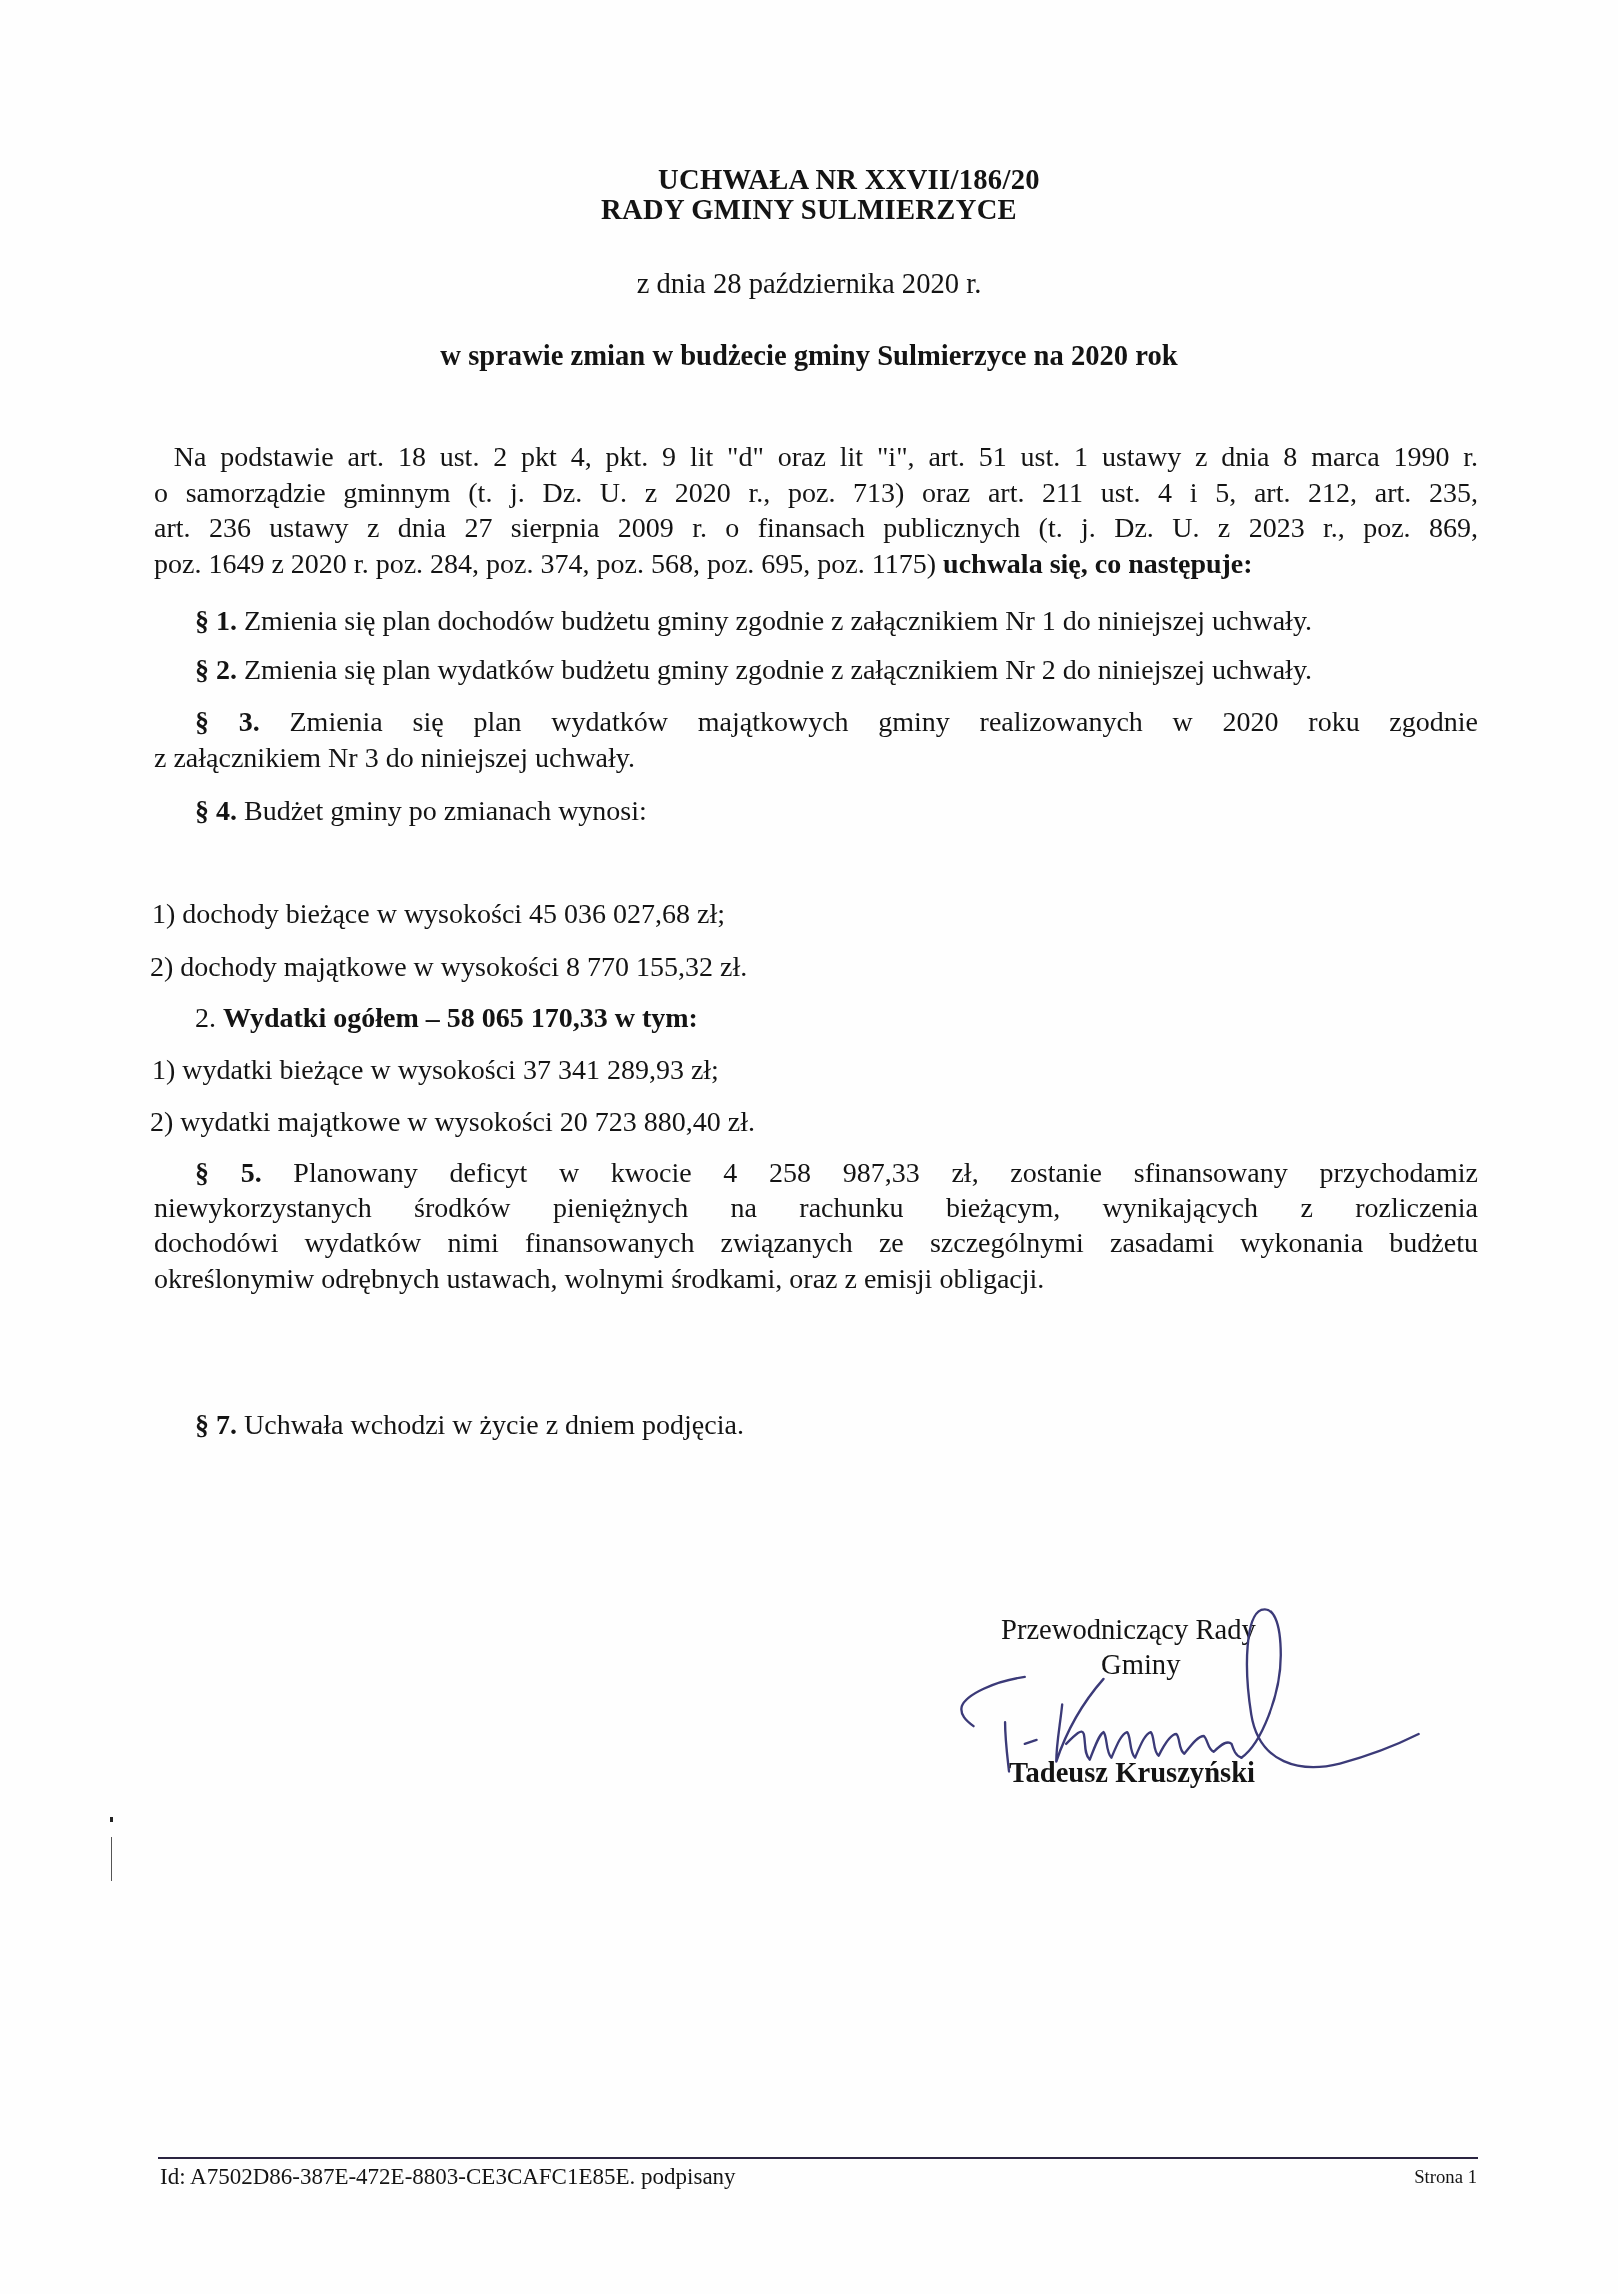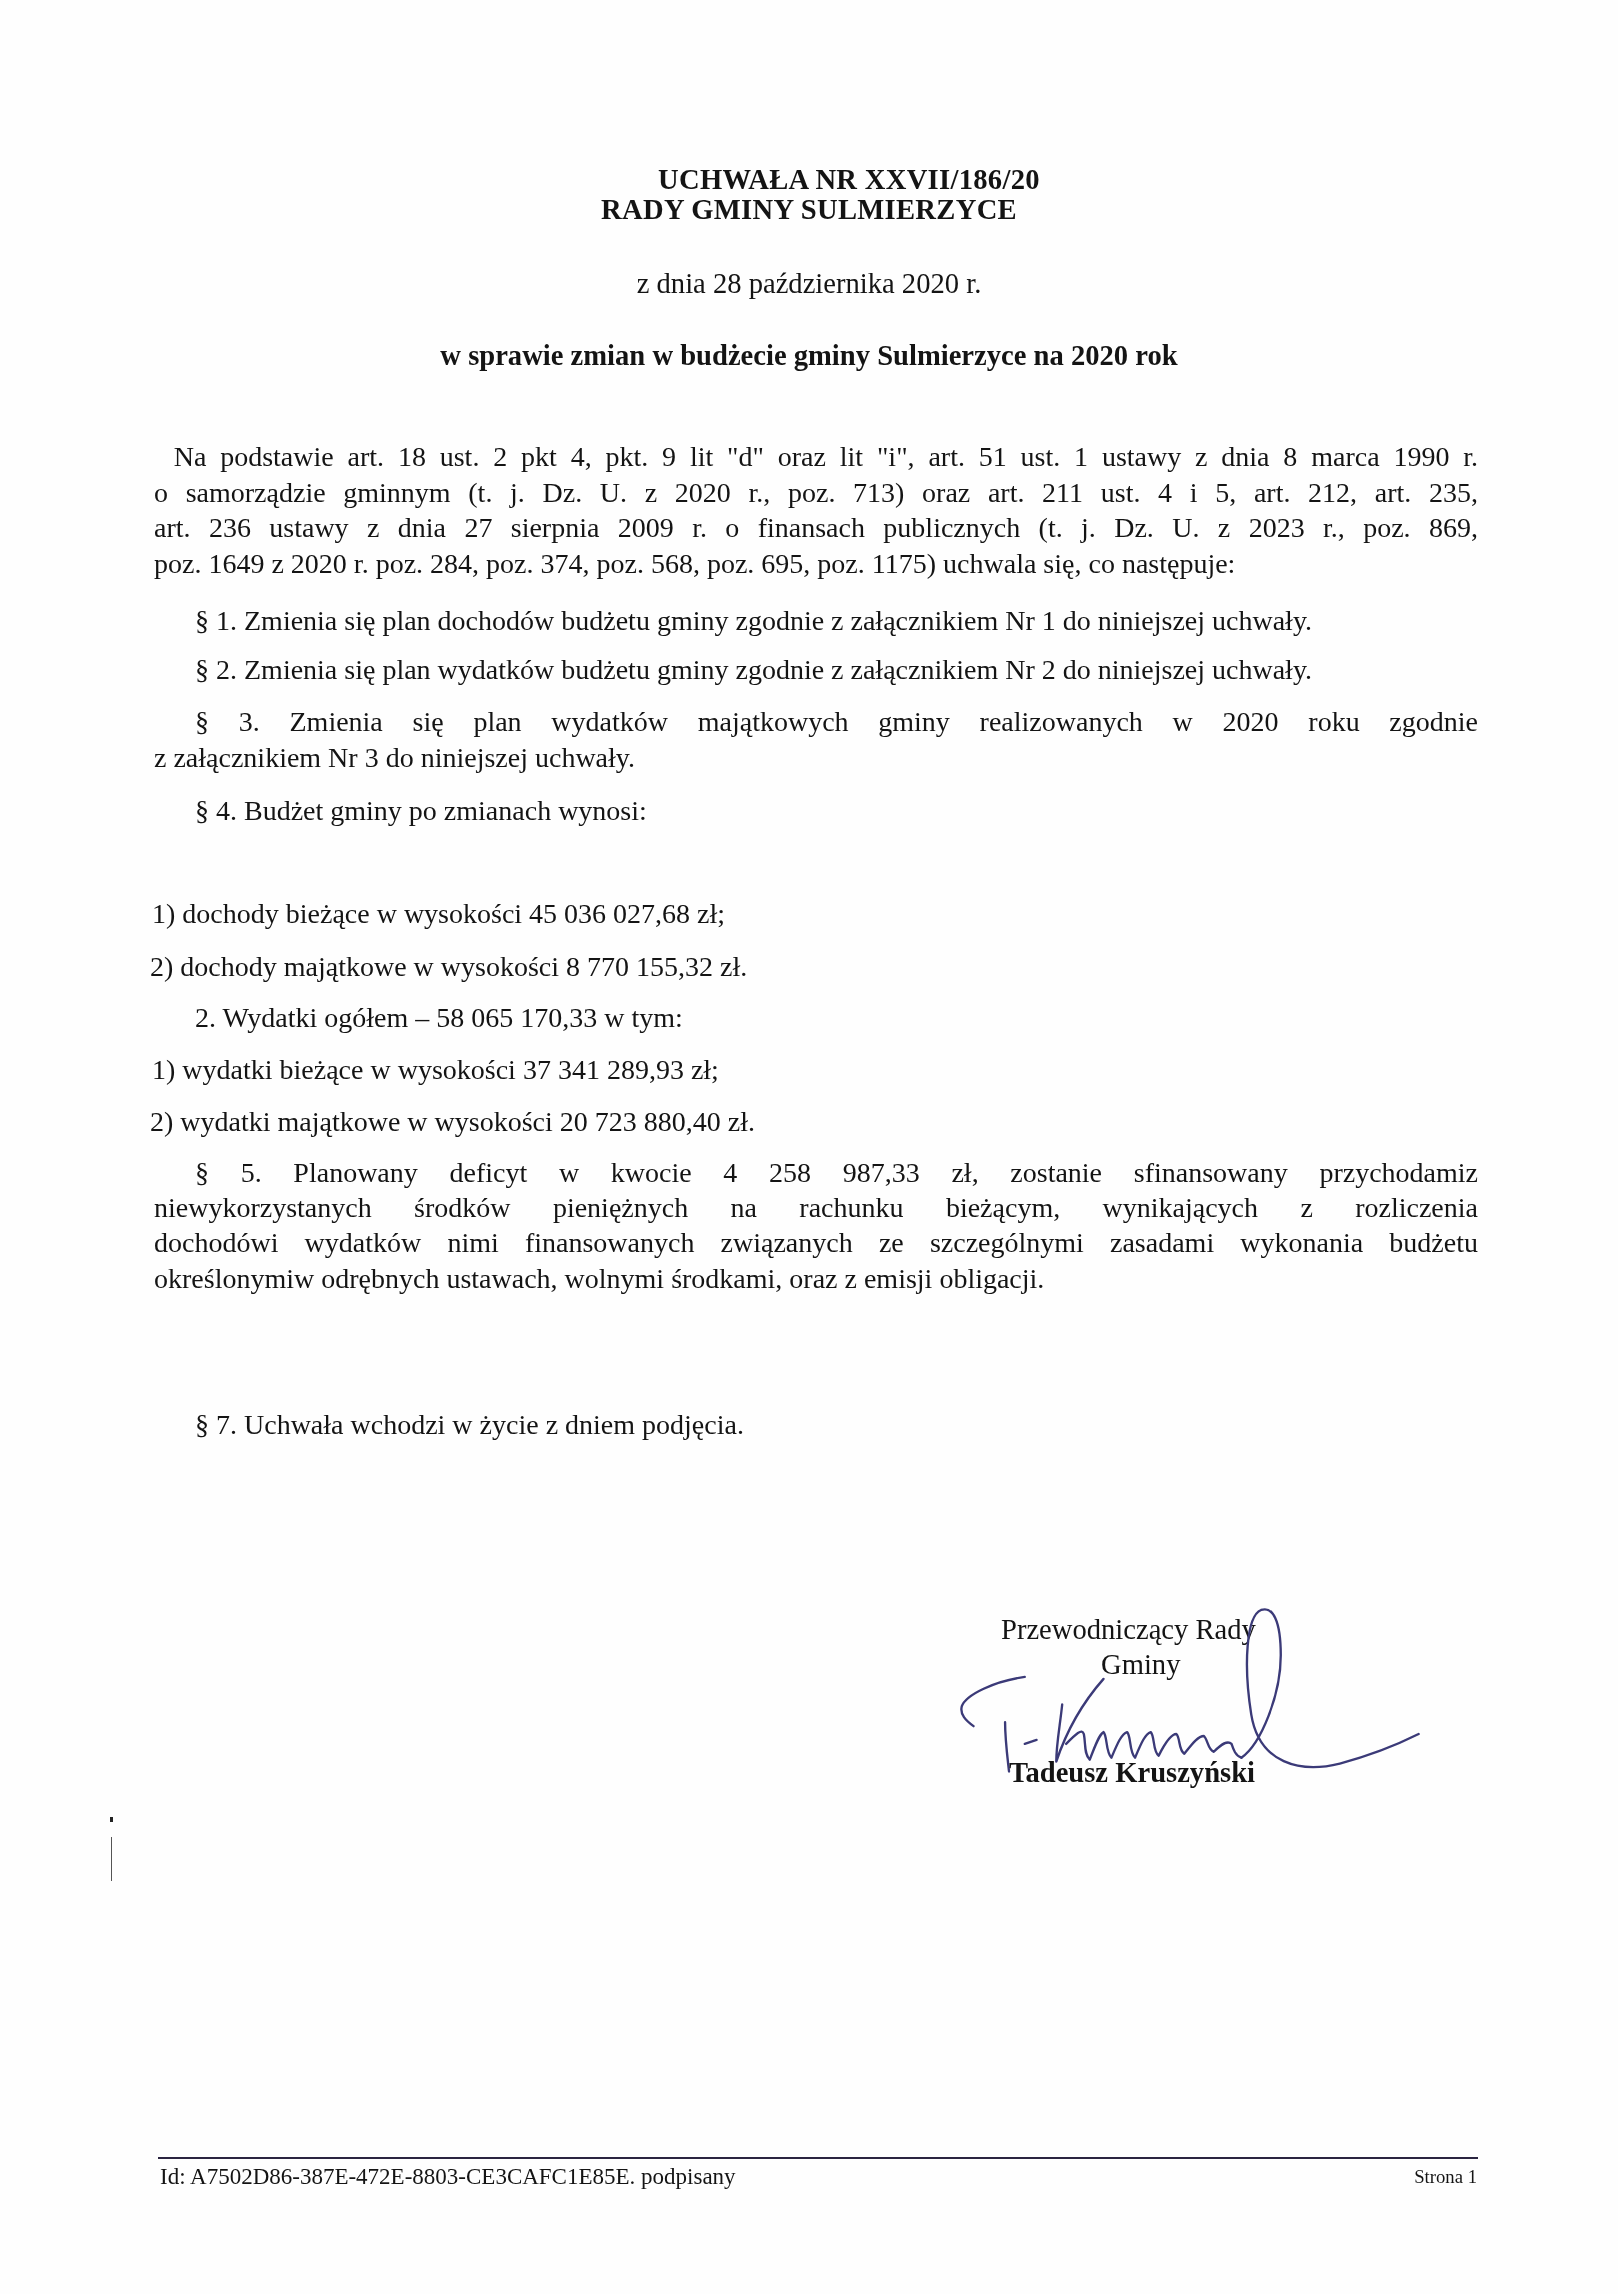--- a/index.html
+++ b/index.html
@@ -53,21 +53,21 @@
       line-height: 36px;
       white-space: nowrap;
     }
     .jl {
       text-align: justify;
       text-align-last: justify;
       white-space: normal;
     }
     .indent { padding-left: 19.7px; box-sizing: border-box; }
     .indent2 { padding-left: 41px; box-sizing: border-box; }
-    b { font-weight: normal; }
+    b { font-weight: bold; }
     #sig-title1 { position: absolute; left: 1001px; top: 1612px; font-size: 28.6px; line-height: 35px; white-space: nowrap; }
     #sig-title2 { position: absolute; left: 1101px; top: 1647px; font-size: 28.6px; line-height: 35px; white-space: nowrap; }
     #sig-name { position: absolute; left: 1009px; top: 1755px; font-size: 28.6px; line-height: 35px; font-weight: bold; white-space: nowrap; }
     #signature-svg {
       position: absolute;
       left: 946px;
       top: 1596px;
       width: 512px;
       height: 217px;
       pointer-events: none;

